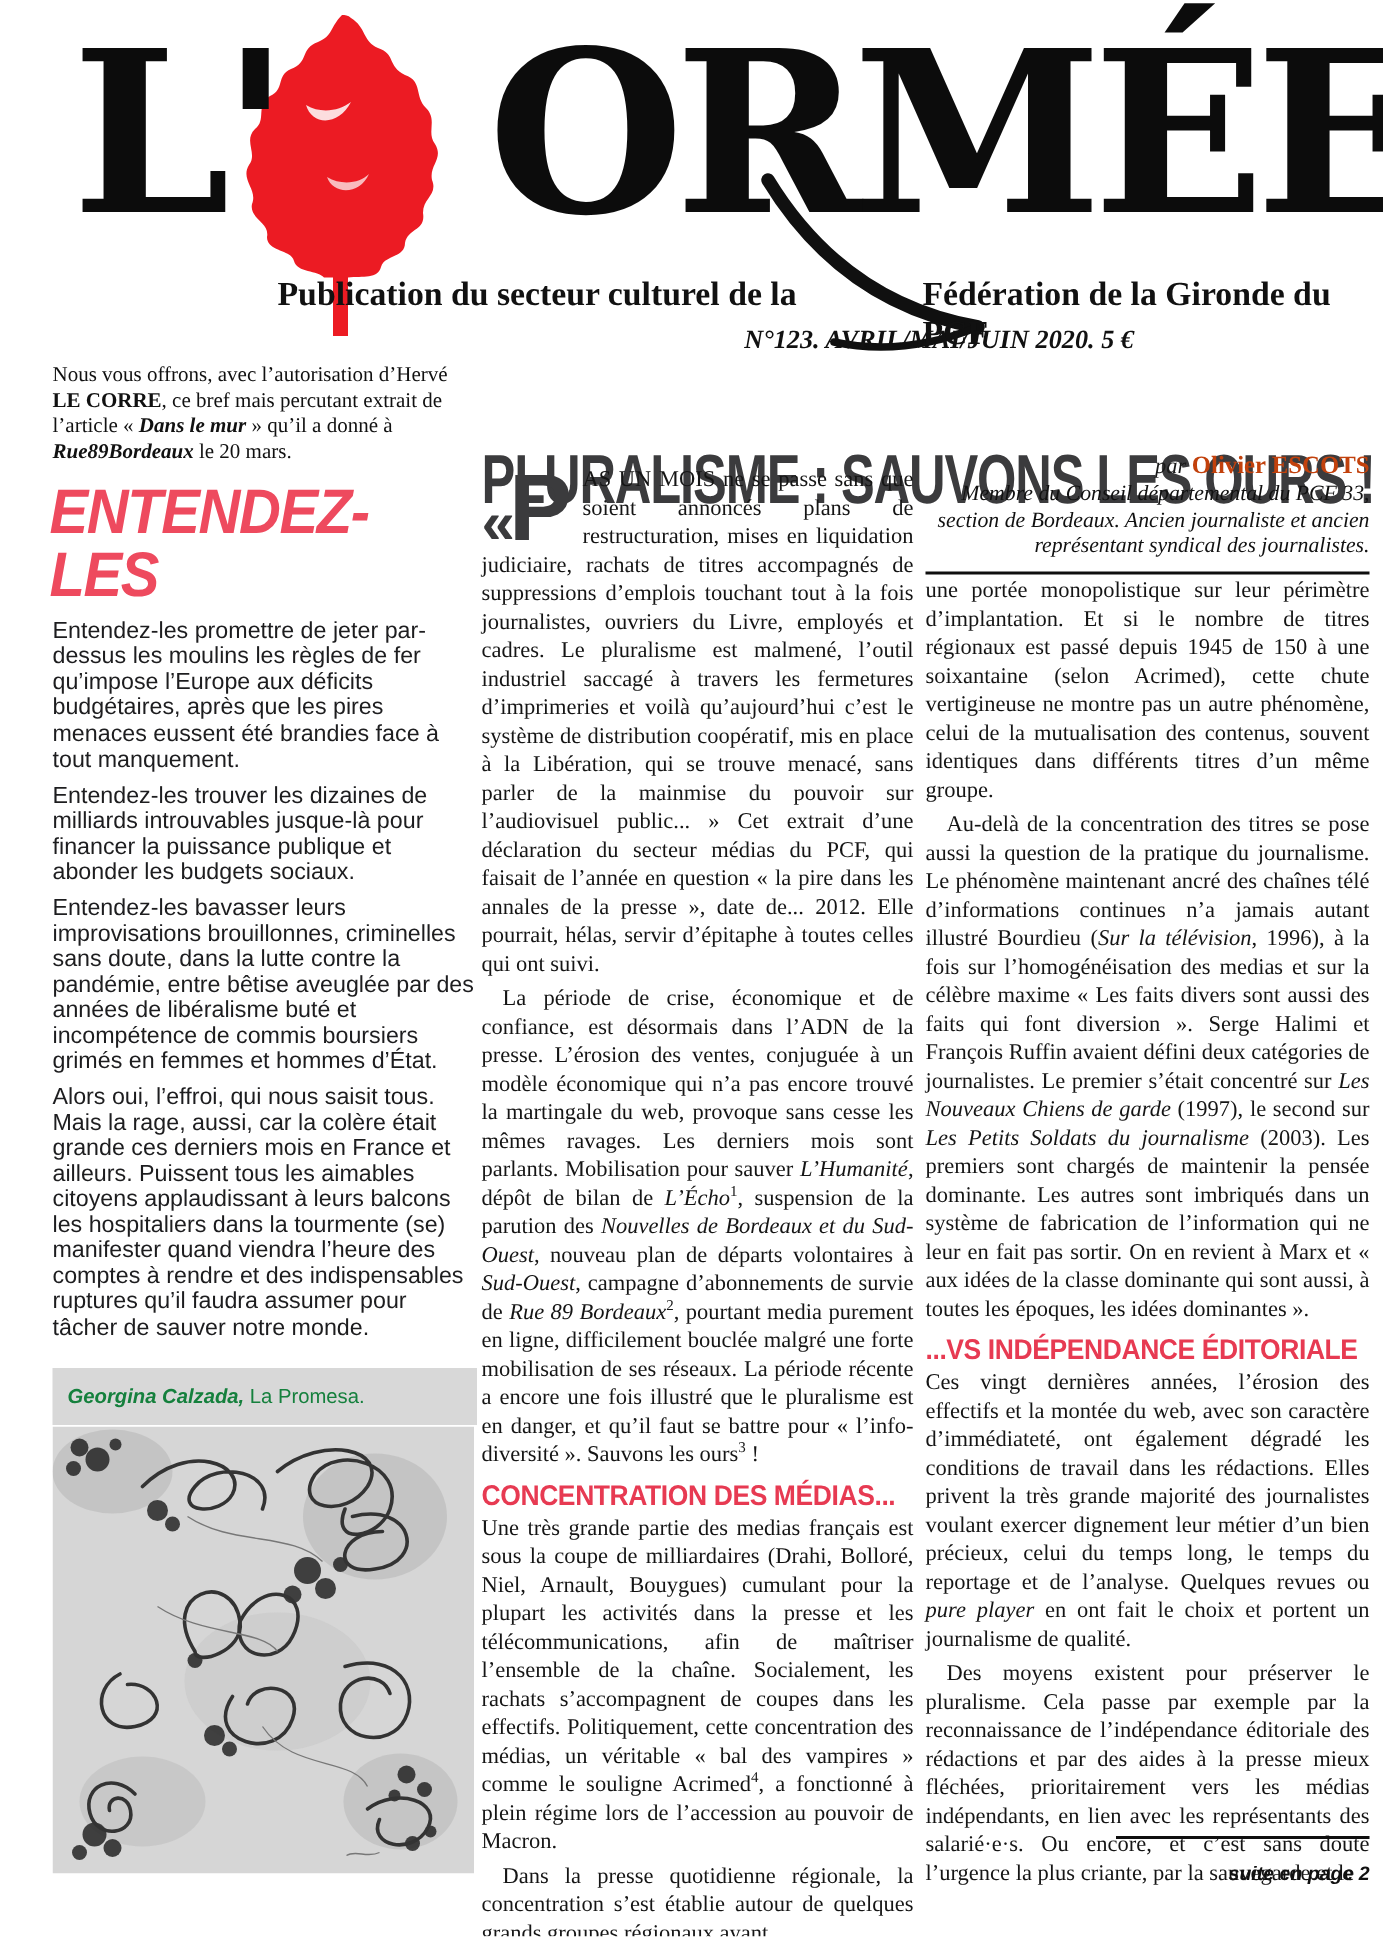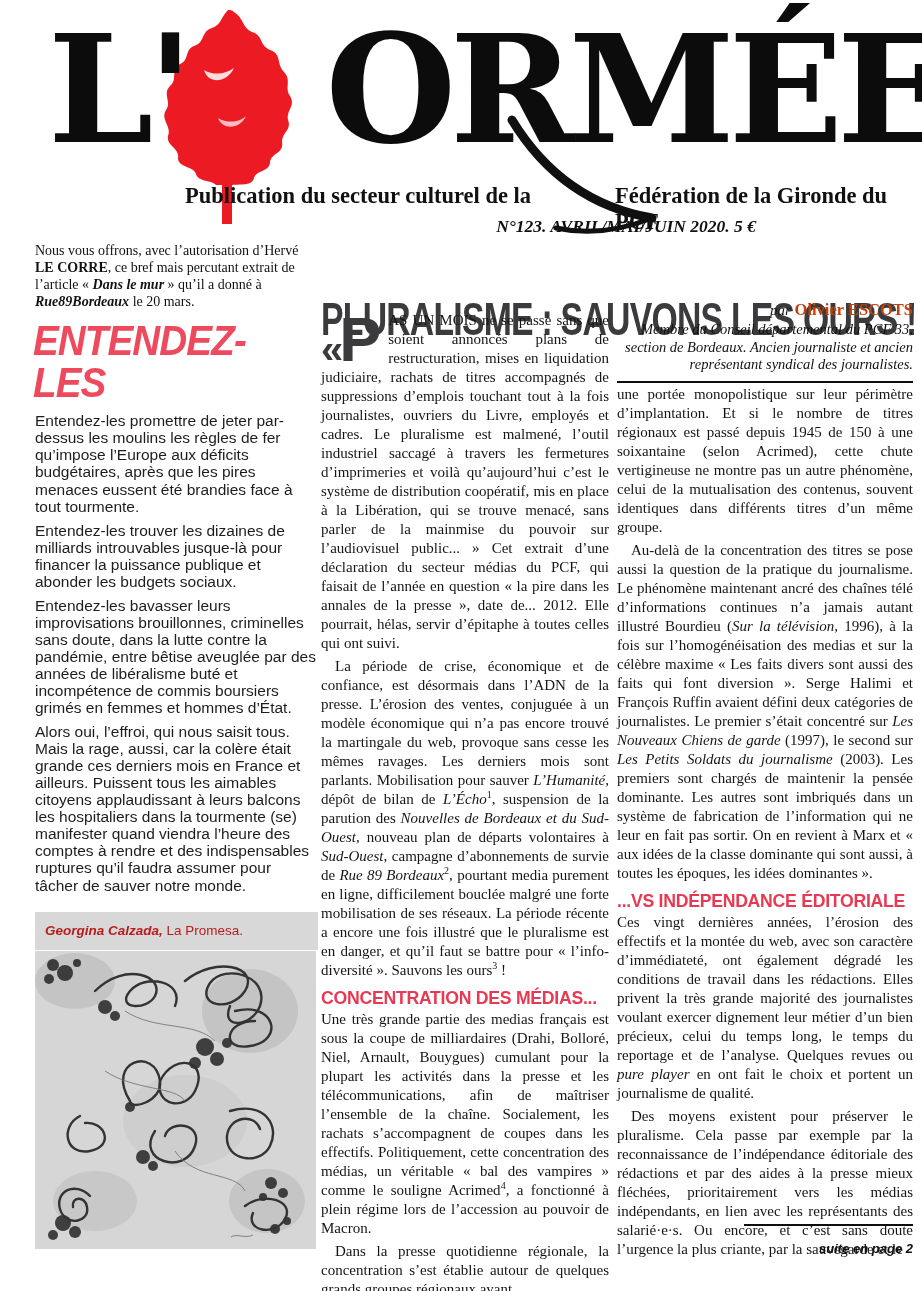--- a/index.html
+++ b/index.html
@@ -25,21 +25,21 @@
   .left-col{position:absolute;left:35px;top:242px;width:283px;}
   .intro{font-size:14px;line-height:1.22;color:#111;}
   .intro i{font-style:italic;}
   .left-head{margin:10px 0 8px -2px;font-family:"Liberation Sans",sans-serif;
              font-weight:bold;font-style:italic;font-size:42px;line-height:1;
              letter-spacing:-1px;transform:scaleX(.92);transform-origin:left;}
   .left-body p{margin:0 0 7px 0;font-family:"Liberation Sans",sans-serif;
                font-size:15.5px;line-height:1.1;color:#1d1d1f;}
   .caption-bar{position:absolute;left:35px;top:912px;width:283px;height:38px;
                background:#d8d8d8;box-sizing:border-box;padding:11px 0 0 10px;
-               font-family:"Liberation Sans",sans-serif;font-size:13.5px;color:#b91c1c;}
+               font-family:"Liberation Sans",sans-serif;font-size:13.5px;color:#15803d;}
   .caption-bar .artist{font-weight:bold;font-style:italic;}
   .artwork{position:absolute;left:35px;top:951px;width:281px;height:298px;}
 
   
   .headline{position:absolute;left:321px;top:266px;width:600px;
             font-family:"Liberation Sans",sans-serif;font-weight:bold;font-size:45px;
             line-height:1;letter-spacing:-1px;white-space:nowrap;
             transform:scaleX(.75) scaleY(1.03);transform-origin:left top;}
   .byline{position:absolute;left:617px;top:300px;width:296px;text-align:right;
           border-bottom:2px solid #0e0e0e;padding-bottom:7px;}
@@ -99,21 +99,21 @@
       <span class="sub-left">Publication du secteur culturel de la</span>
       <span class="sub-right">Fédération de la Gironde du PCF</span>
     </div>
     <div class="issue-line">N°123. AVRIL/MAI/JUIN 2020. 5 €</div>
   </div>
 
   <div class="left-col">
     <div class="intro">Nous vous offrons, avec l’autorisation d’Hervé <b>LE CORRE</b>, ce bref mais percutant extrait de l’article « <b><i>Dans le mur</i></b> » qu’il a donné à <b><i>Rue89Bordeaux</i></b> le 20 mars.</div>
     <div class="left-head" style="color:#ee4a5e">ENTENDEZ-LES</div>
     <div class="left-body">
-      <p>Entendez-les promettre de jeter par-dessus les moulins les règles de fer qu’impose l’Europe aux déficits budgétaires, après que les pires menaces eussent été brandies face à tout tourmente.</p>
+      <p>Entendez-les promettre de jeter par-dessus les moulins les règles de fer qu’impose l’Europe aux déficits budgétaires, après que les pires menaces eussent été brandies face à tout manquement.</p>
       <p>Entendez-les trouver les dizaines de milliards introuvables jusque-là pour financer la puissance publique et abonder les budgets sociaux.</p>
       <p>Entendez-les bavasser leurs improvisations brouillonnes, criminelles sans doute, dans la lutte contre la pandémie, entre bêtise aveuglée par des années de libéralisme buté et incompétence de commis boursiers grimés en femmes et hommes d’État.</p>
       <p>Alors oui, l’effroi, qui nous saisit tous. Mais la rage, aussi, car la colère était grande ces derniers mois en France et ailleurs. Puissent tous les aimables citoyens applaudissant à leurs balcons les hospitaliers dans la tourmente (se) manifester quand viendra l’heure des comptes à rendre et des indispensables ruptures qu’il faudra assumer pour tâcher de sauver notre monde.</p>
     </div>
   </div>
 
   <div class="caption-bar">
     <span class="artist">Georgina Calzada,</span><span> La Promesa.</span>
   </div>
 

